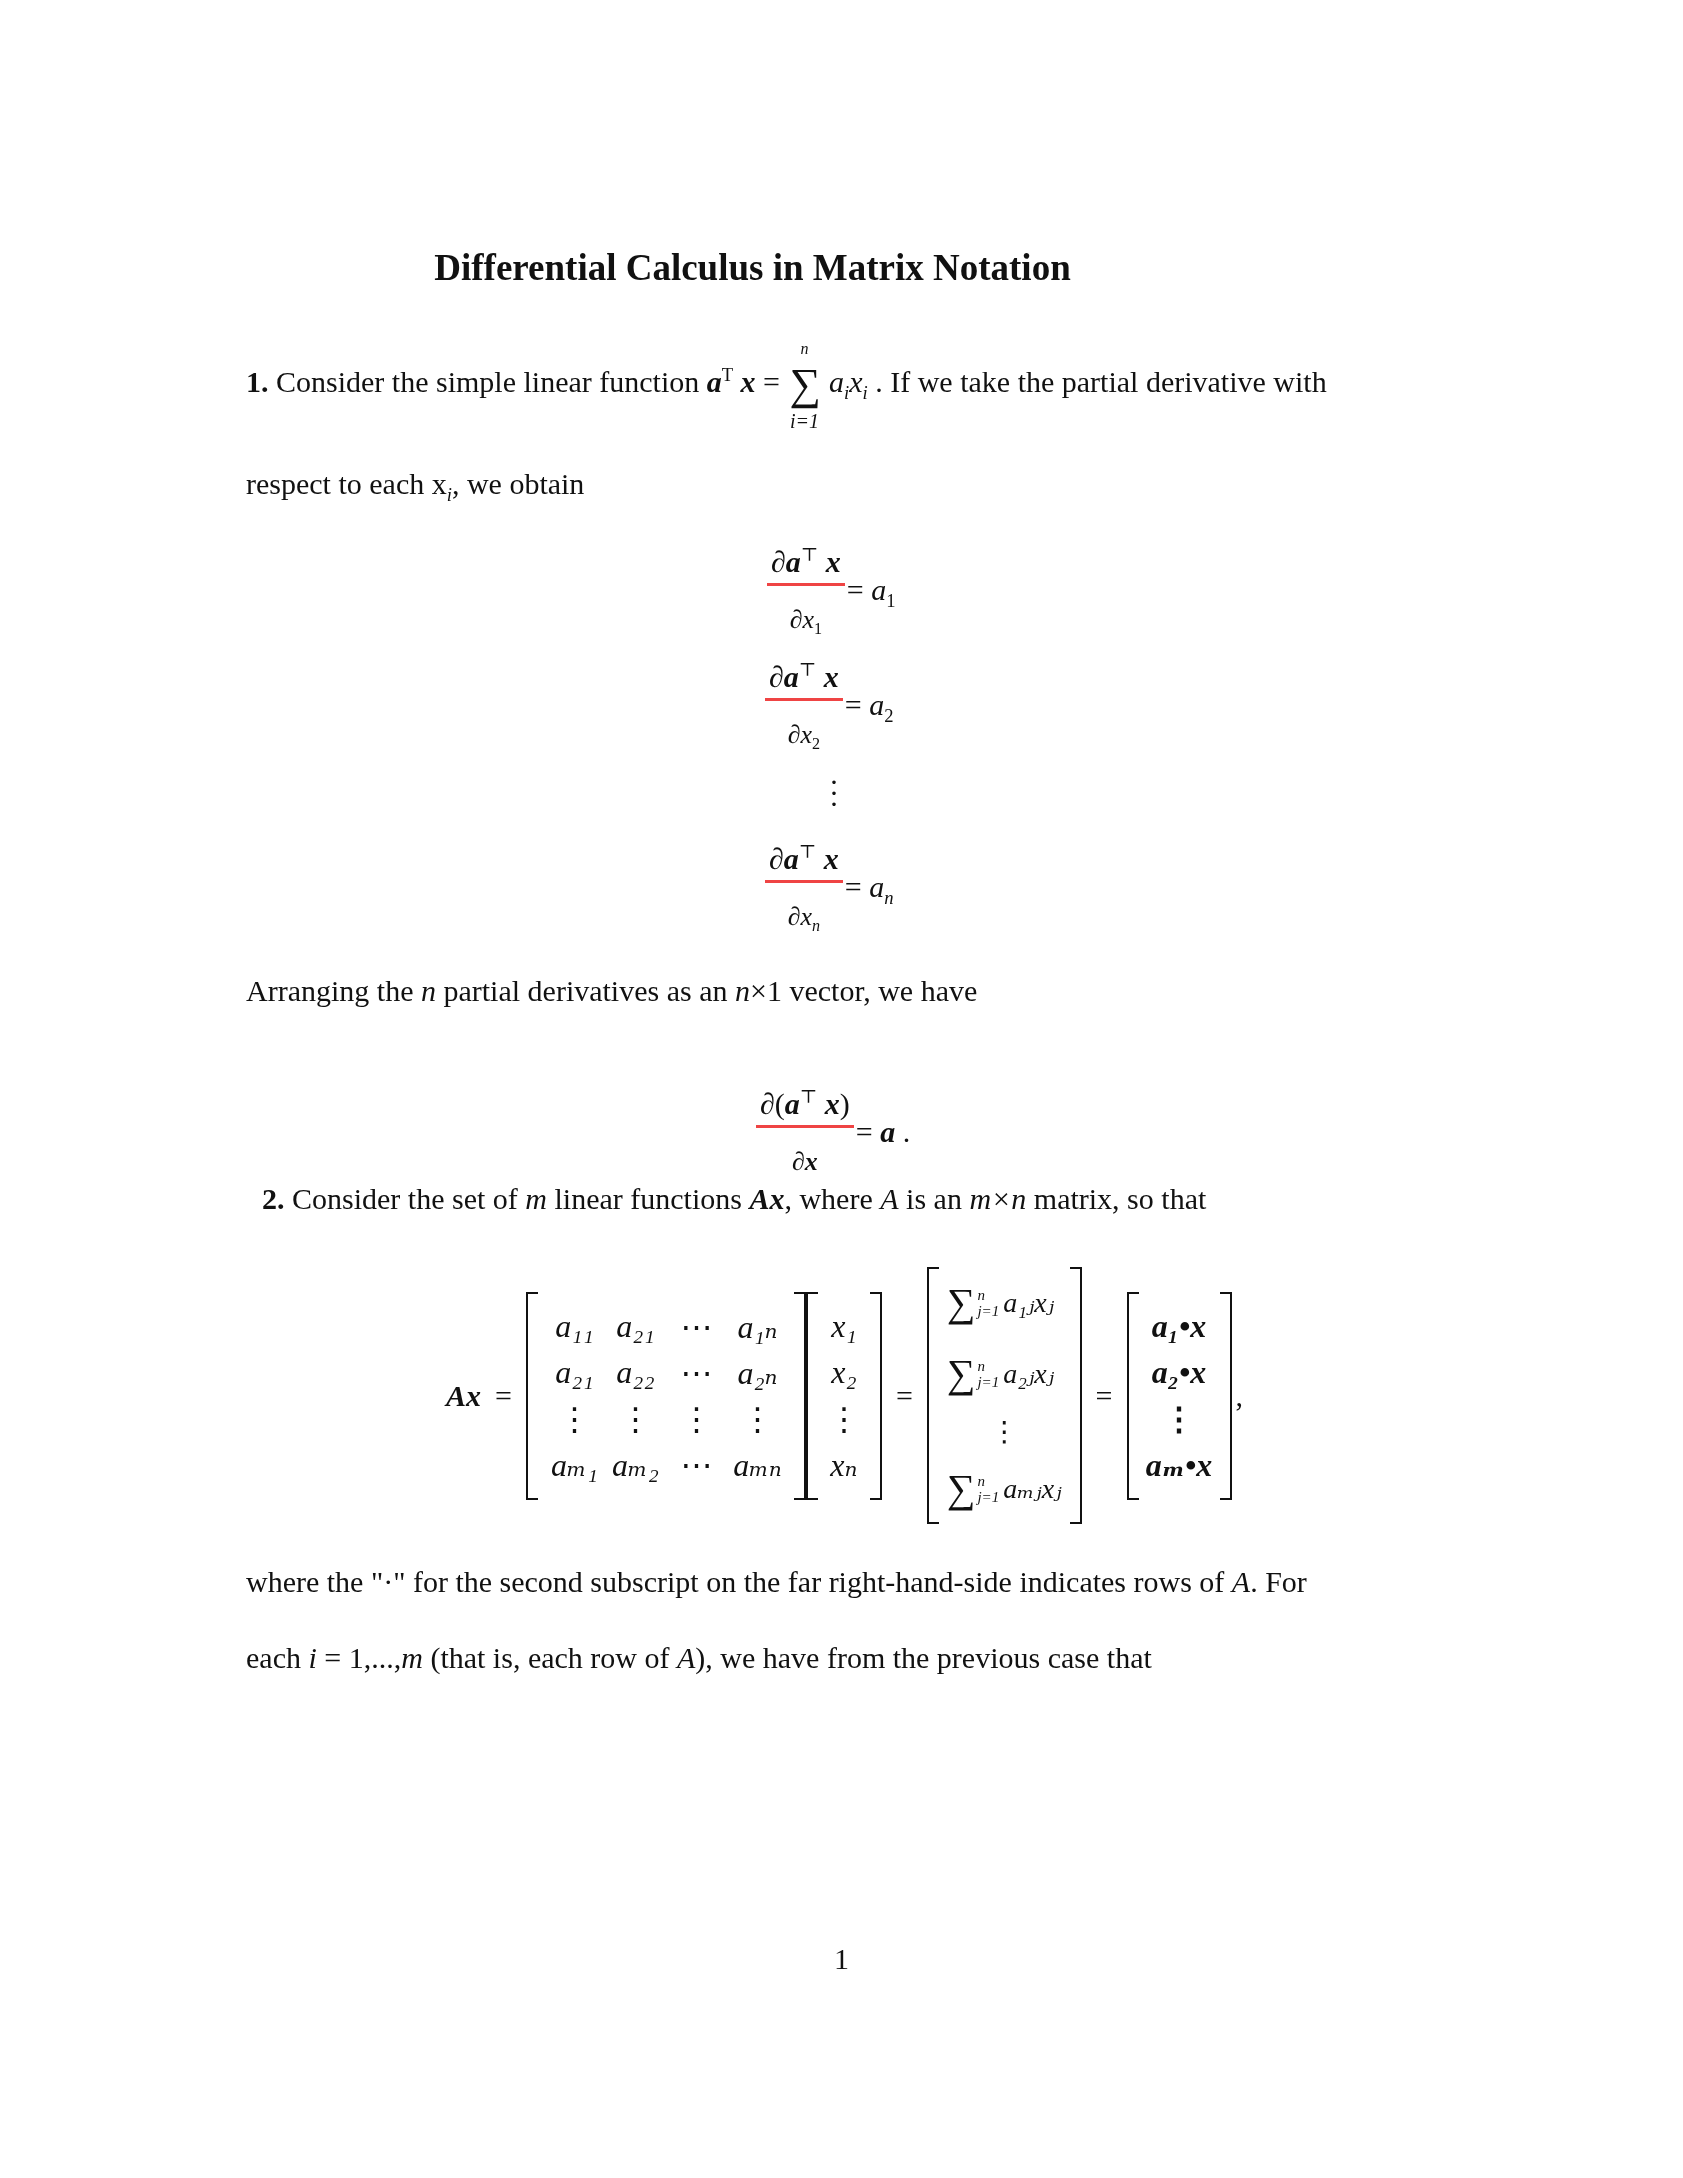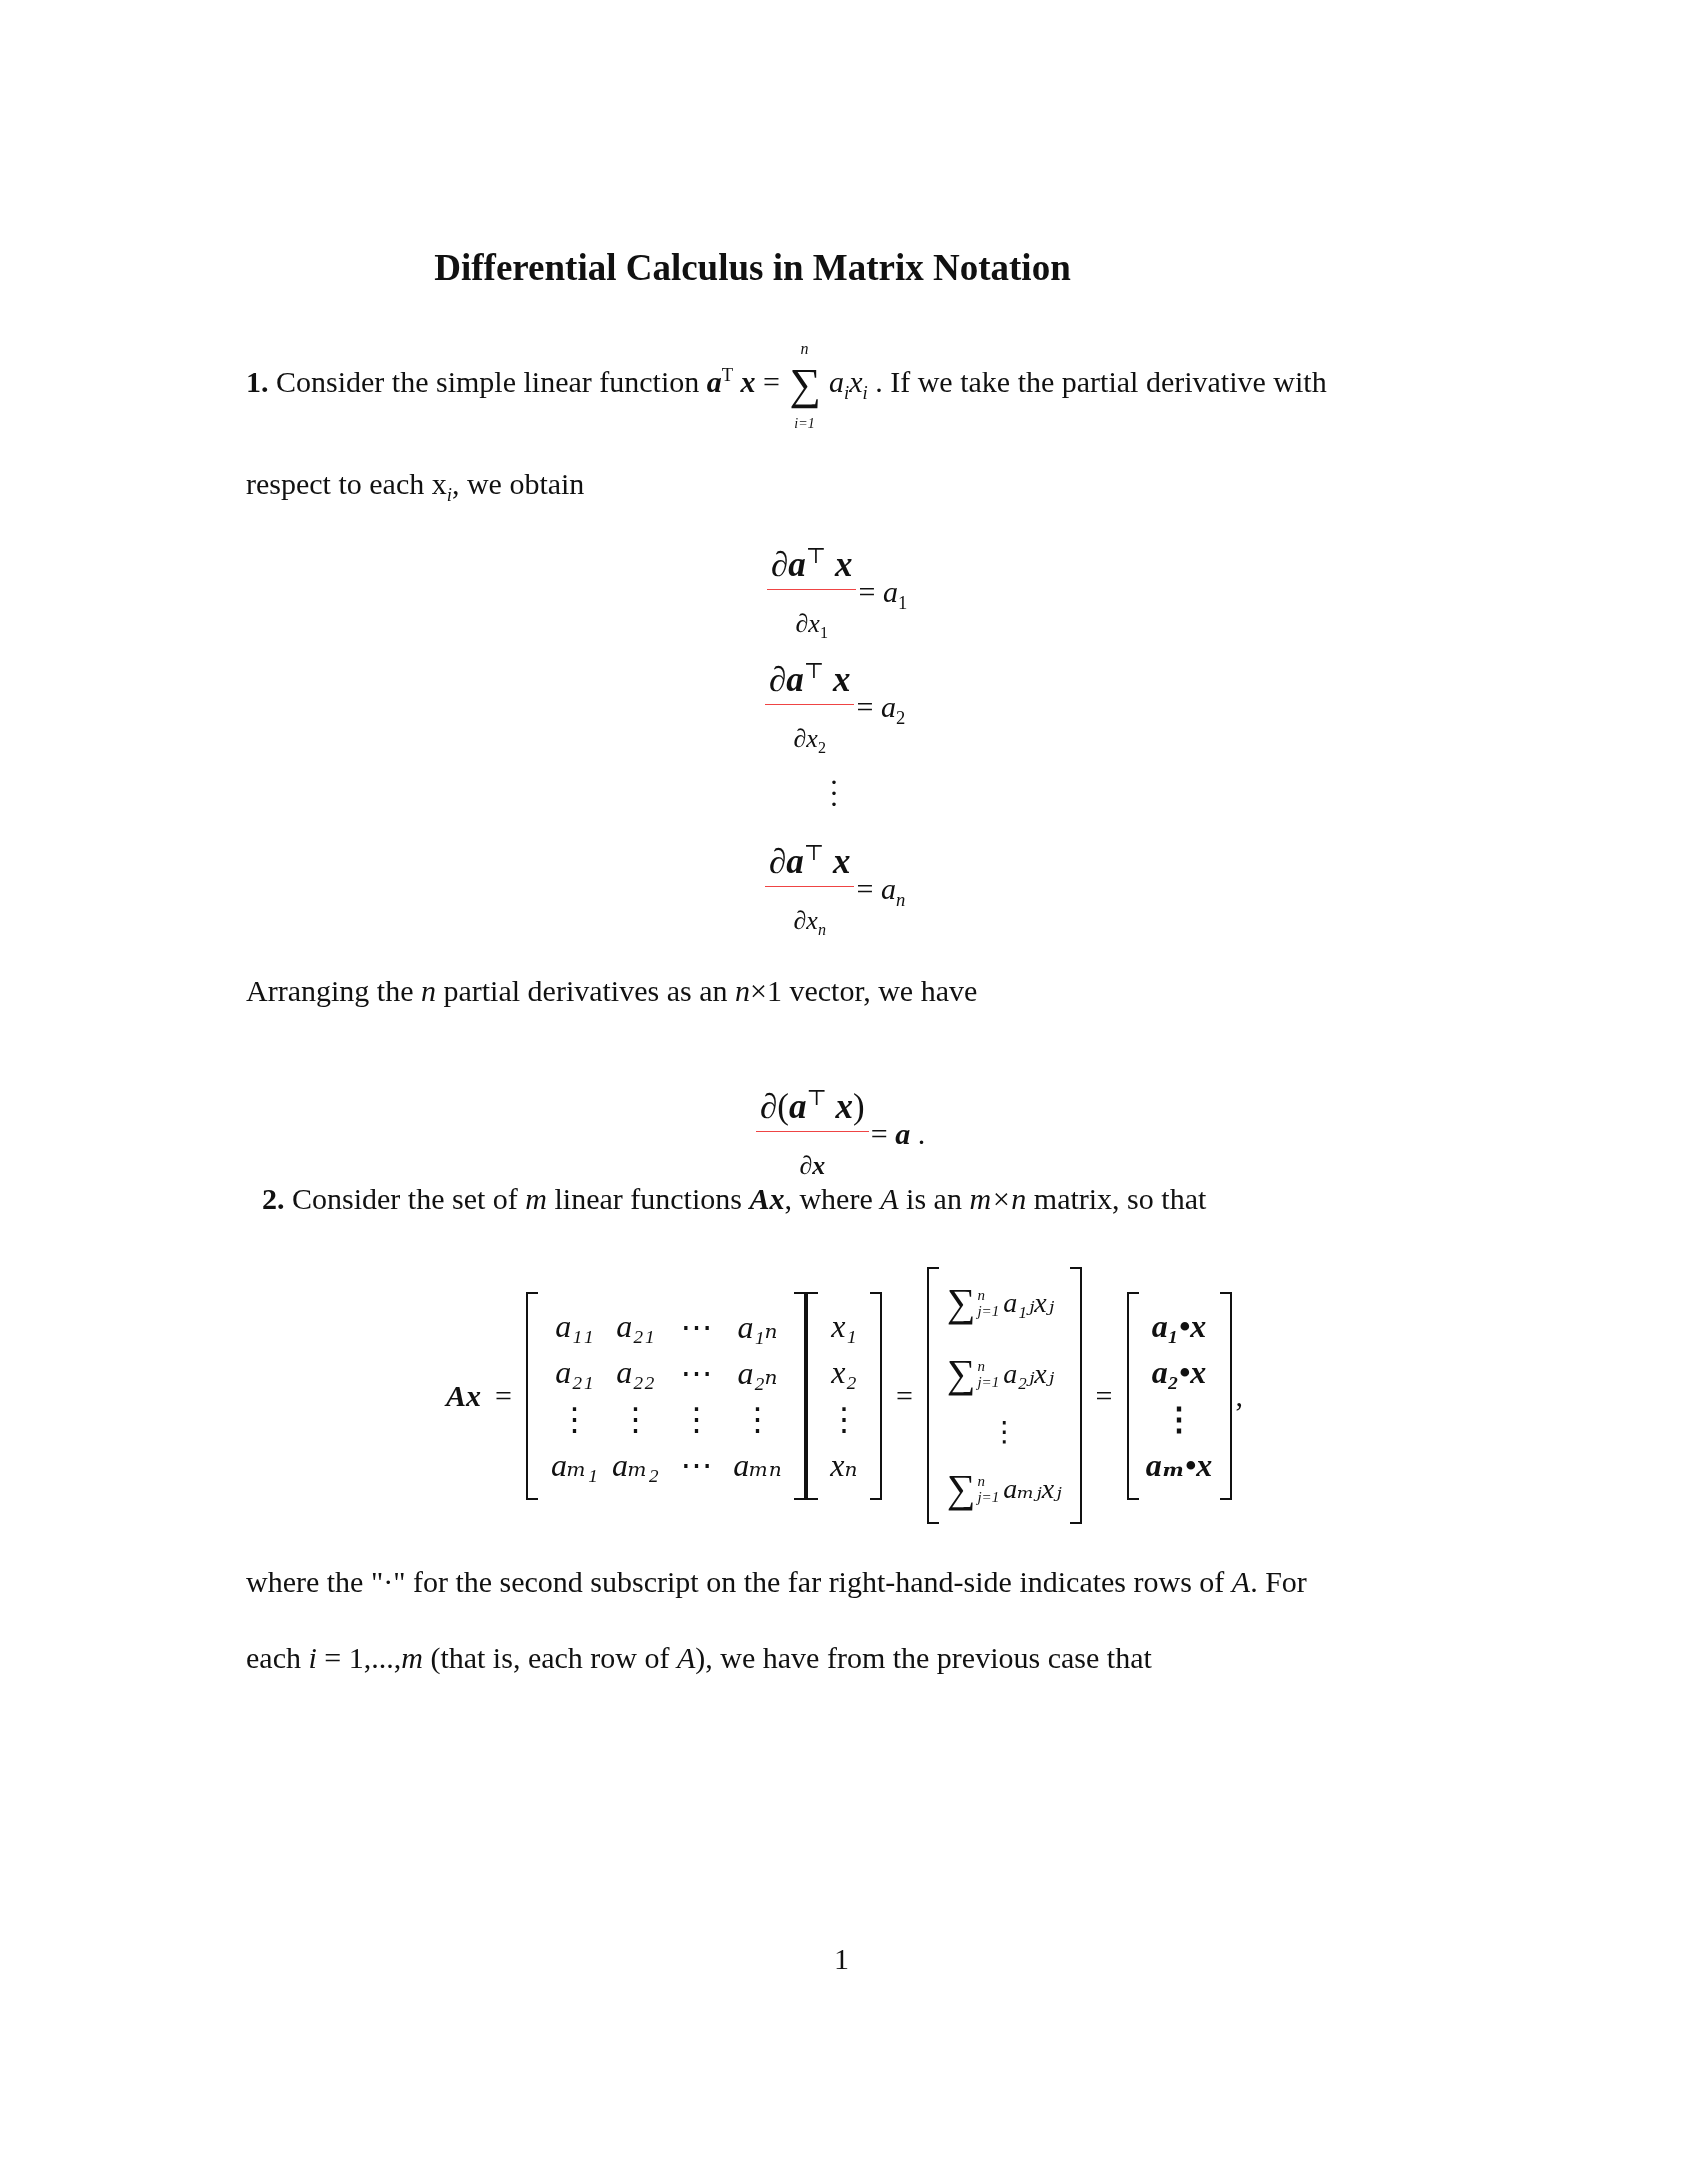--- a/index.html
+++ b/index.html
@@ -8,23 +8,23 @@
   .abs { position:absolute; }
   .title { left:0; width:1505px; top:246px; text-align:center; font-size:37px; font-weight:bold; }
   .para { left:246px; font-size:30px; white-space:nowrap; line-height:1; }
   .b { font-weight:bold; }
   .i { font-style:italic; }
   .bi { font-weight:bold; font-style:italic; }
   sub, sup { font-size:62%; line-height:0; }
   .sumbox { display:inline-block; position:relative; vertical-align:middle; text-align:center; width:30px; margin:0 2px; }
   .sumbox .sig { font-size:44px; line-height:44px; display:block; }
   .sumbox .top { position:absolute; left:0; right:0; top:-22px; font-size:16px; font-style:italic; }
-  .sumbox .bot { position:absolute; left:-6px; right:-6px; bottom:-24px; font-size:14px; }
+  .sumbox .bot { position:absolute; left:-6px; right:-6px; bottom:-24px; font-size:20px; }
   .frac { display:inline-flex; flex-direction:column; align-items:center; vertical-align:middle; }
-  .frac .num { padding:0 4px 4px 4px; border-bottom:1px solid #ef4444; font-size:35px; }
+  .frac .num { padding:0 4px 4px 4px; border-bottom:3px solid #ef4444; font-size:30px; }
   .frac .den { padding-top:19px; font-size:26px; }
   .deriv { font-size:30px; white-space:nowrap; display:flex; align-items:center; }
   .deriv .eq { margin-left:2px; }
   .vdots { font-size:30px; line-height:10px; text-align:center; }
   .vdots span { display:block; height:11px; }
   
   .mat { display:inline-flex; align-items:center; vertical-align:middle; }
   .brk { width:10px; border:2px solid #111; align-self:stretch; }
   .brk.l { border-right:none; }
   .brk.r { border-left:none; }

